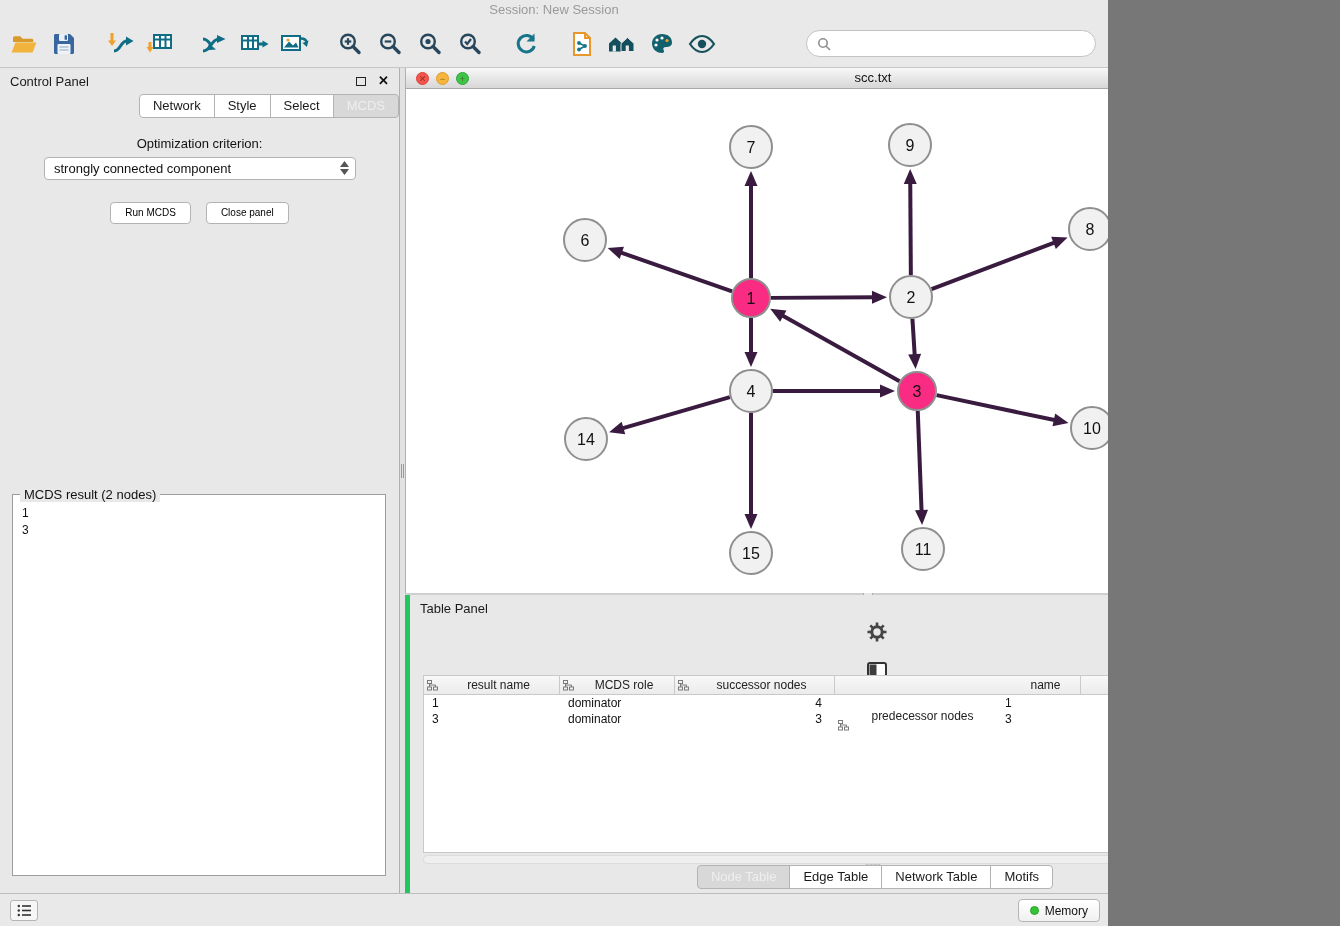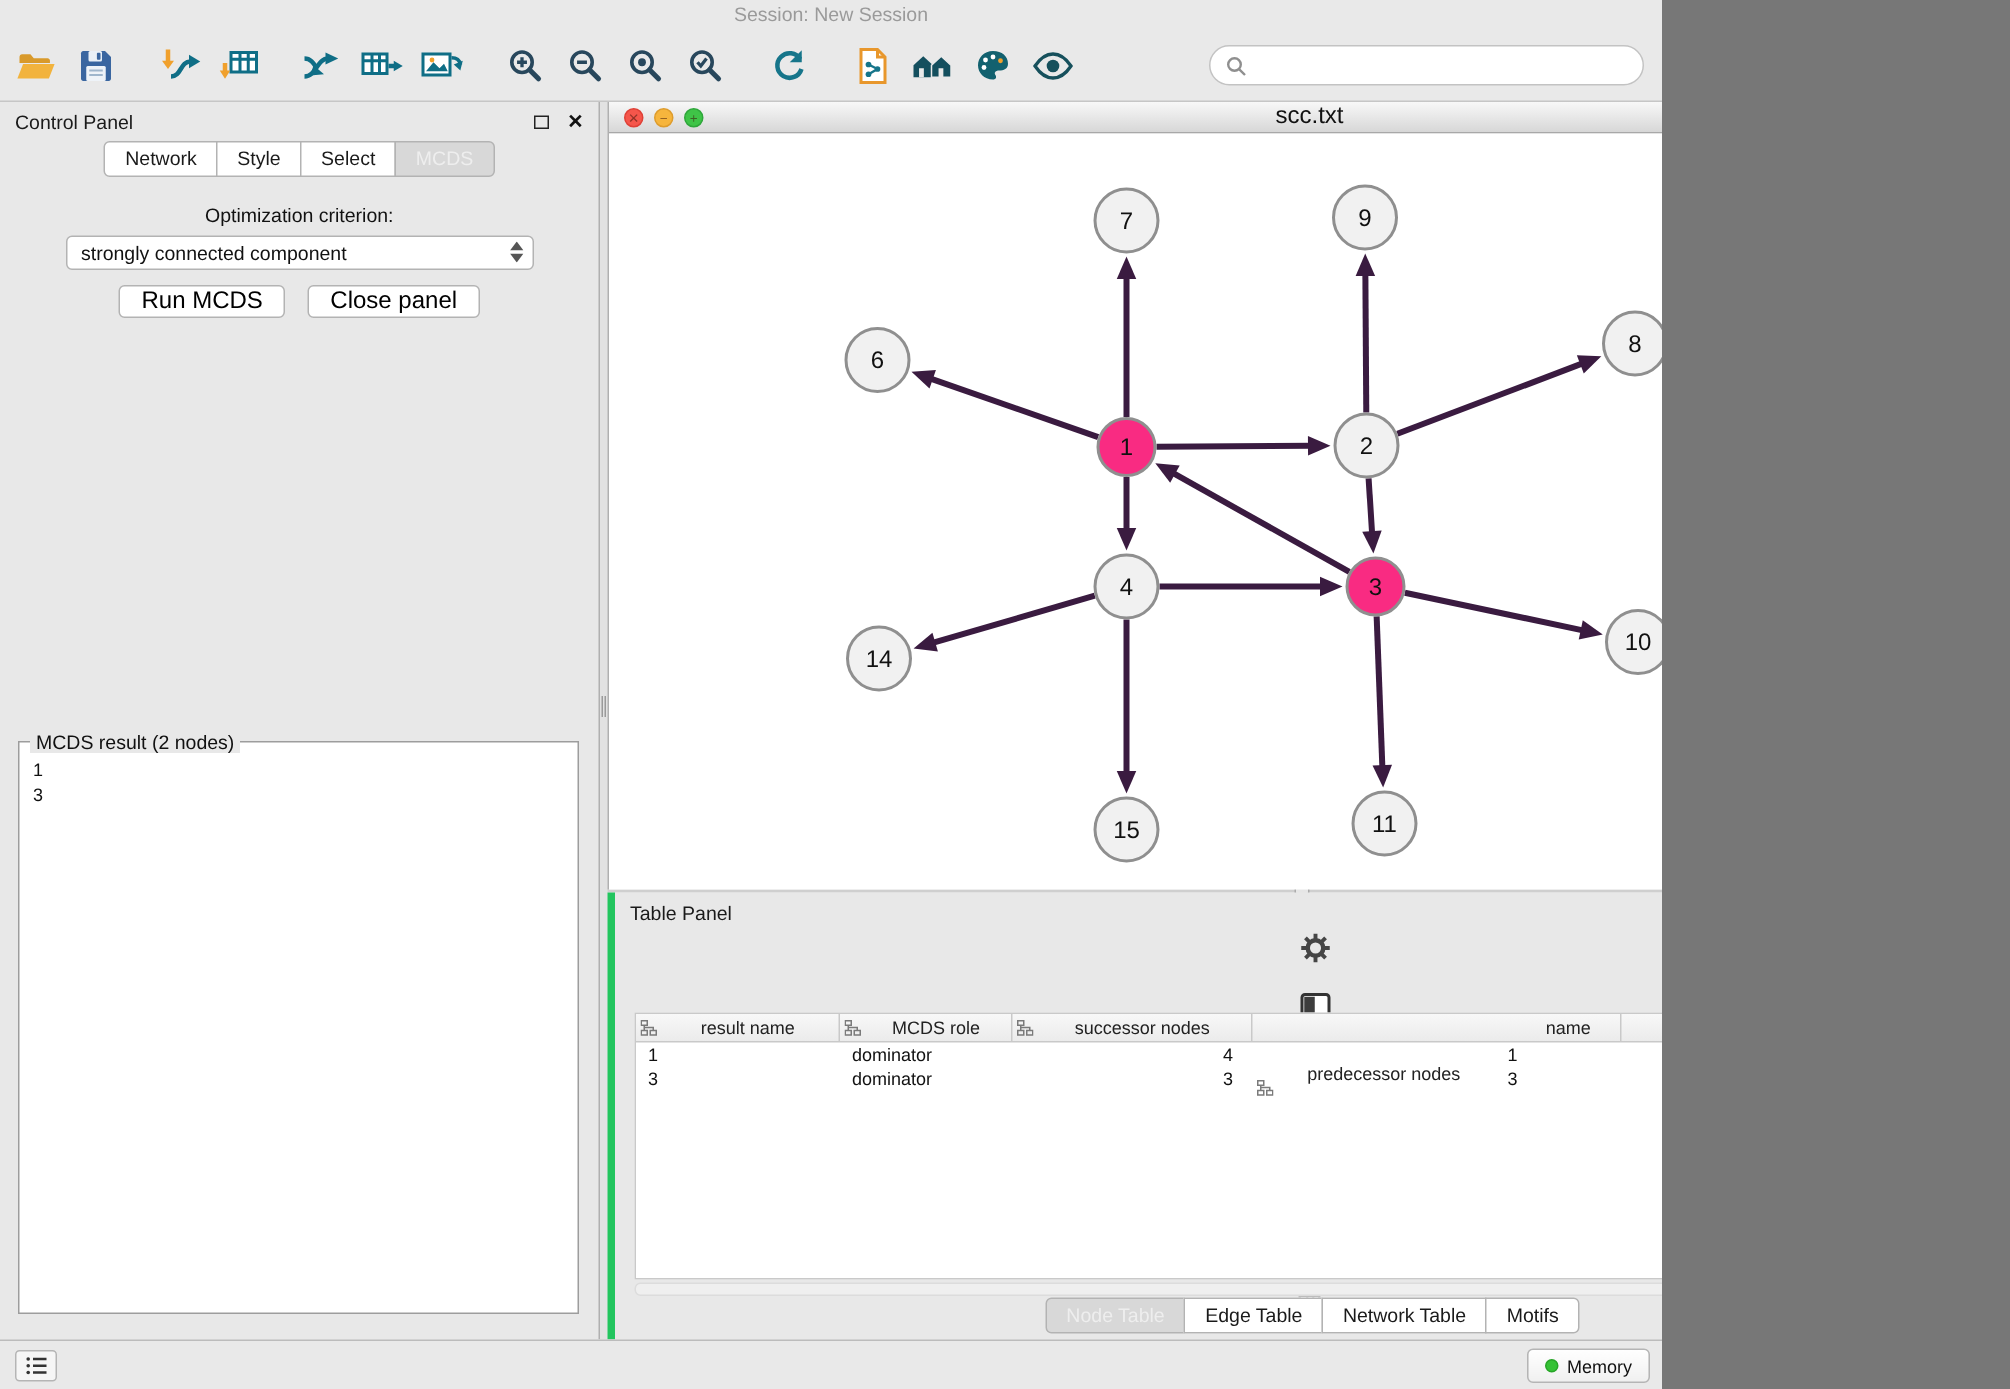--- a/index.html
+++ b/index.html
@@ -29,50 +29,50 @@
   .float-ico { width:10px; height:9px; border:1.5px solid #222; display:inline-block; }
   .close-ico { font-size:13px; font-weight:bold; color:#111; line-height:10px; }
 
   .seg { display:flex; }
   .seg .tab { background:#fff; border:1px solid #b3b3b3; padding:3px 13px; font-size:13px;
               margin-left:-1px; color:#1a1a1a; line-height:16px; }
   .seg .tab:first-child { border-radius:4px 0 0 4px; margin-left:0; }
   .seg .tab:last-child { border-radius:0 4px 4px 0; }
   .seg .tab.active { background:#d8d8d8; color:#eeeeee; }
 
-  .cp-tabs { position:absolute; top:26px; left:0; right:0; display:flex; justify-content:center; }
+  .cp-tabs { position:absolute; top:26px; left:0; right:0; display:flex; justify-content:flex-end; }
   .opt-label { position:absolute; top:68px; width:100%; text-align:center; font-size:13px; }
   .criterion { position:absolute; top:89px; left:44px; width:312px; height:23px; background:#fff;
                border:1px solid #b3b3b3; border-radius:4px; display:flex; align-items:center;
                padding:0 22px 0 9px; font-size:13px; }
   .criterion .spin { position:absolute; right:6px; top:3px; display:flex; flex-direction:column; gap:2px; }
   .cp-btns { position:absolute; top:122px; width:100%; display:flex; justify-content:center; gap:15px; }
   .btn { height:22px; padding:0 14px; background:#fff; border:1px solid #b3b3b3; border-radius:4px;
-         font-size:16px; font-family:inherit; line-height:20px; }
+         font-size:10px; font-family:inherit; line-height:20px;margin-top:12px; }
 
   .result-group { position:absolute; top:426px; left:12px; right:13px; bottom:17px;
                   border:1px solid #9d9d9d; background:#fff; }
   .result-legend { position:absolute; top:-8px; left:7px; background:#e8e8e8; padding:0 4px; font-size:13px; }
   .result-body { position:absolute; top:8px; left:3px; right:3px; bottom:3px; font-size:12px;
                  line-height:17px; padding:2px 6px; overflow:hidden; }
 
   
   .v-split { position:absolute; left:400px; top:68px; width:5px; height:825px; background:#e2e2e2; }
   .v-split .grip { position:absolute; top:396px; left:1px; width:3px; height:14px;
                    border-left:1px solid #9a9a9a; border-right:1px solid #9a9a9a; }
   .h-split { position:absolute; left:405px; top:593px; width:935px; height:2px; background:#cfcfcf; }
   .h-split .grip { position:absolute; left:458px; top:-4px; width:10px; height:8px; background:#e6e6e6;
                    border:1px solid #ababab; border-radius:2px; }
 
   
   .net-window { position:absolute; left:405px; top:68px; width:935px; height:525px;
                 border-left:1px solid #b0b0b0; }
   .nw-titlebar { position:relative; height:21px; background:linear-gradient(#f8f8f8,#d7d7d7);
                  border-bottom:1px solid #a8a8a8; }
-  .nw-title { text-align:center; line-height:20px; font-size:16px; color:#111; }
+  .nw-title { text-align:center; line-height:20px; font-size:13px; color:#111; }
   .lights { position:absolute; left:10px; top:4px; display:flex; gap:7px; }
   .light { width:13px; height:13px; border-radius:50%; font-size:9px; line-height:12px; text-align:center;
            color:rgba(60,20,10,.55); }
   .light.red { background:#f5564b; border:1px solid #df4036; }
   .light.yellow { background:#f6b53d; border:1px solid #de9c2c; }
   .light.green { background:#3fc447; border:1px solid #2ea63a; }
   .nw-canvas { position:absolute; top:21px; left:0; right:0; bottom:0; background:#fff; overflow:hidden; }
   #net-svg { display:block; }
   #net-svg text { font-family:"Liberation Sans", sans-serif; }
 

